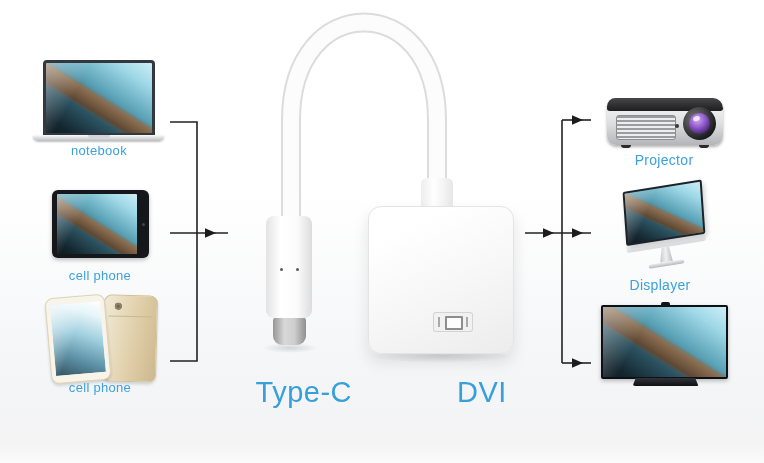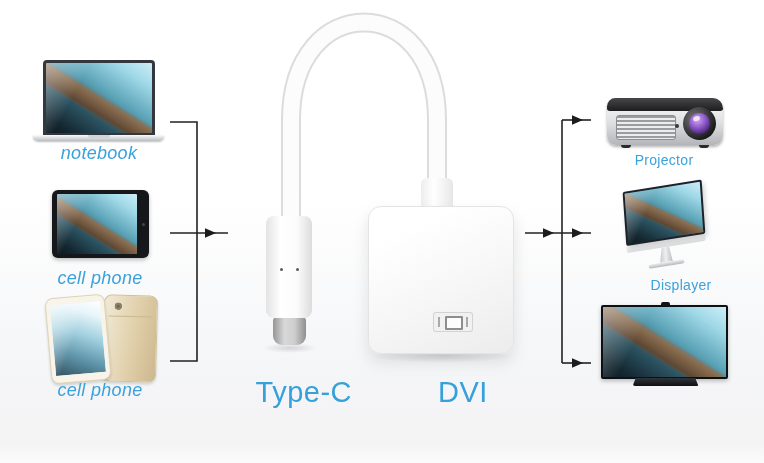--- a/index.html
+++ b/index.html
@@ -3,21 +3,21 @@
 <meta charset="utf-8">
 <style>
   html,body{margin:0;padding:0;}
   body{font-family:"Liberation Sans",sans-serif;background:#fff;}
   .canvas{position:relative;width:764px;height:463px;overflow:hidden;
     background:linear-gradient(180deg,#ffffff 0%,#ffffff 42%,#f4f5f7 82%,#f4f4f5 96%,#fbfbfb 100%);}
   .lines{position:absolute;left:0;top:0;z-index:1;}
   .abs{position:absolute;}
   
   .dev-label{position:absolute;text-align:center;color:#3ba1dc;z-index:5;}
-  .dev-label.small{font-size:18px;letter-spacing:.3px;font-style:italic;}
+  .dev-label.small{font-size:13px;letter-spacing:.3px;}
   .dev-label.right{font-size:14px;letter-spacing:.3px;}
   .big-label{position:absolute;text-align:center;color:#36a0db;font-size:29px;letter-spacing:.5px;z-index:5;}
   
   .photo{position:absolute;inset:0;
     background:
       linear-gradient(118deg,rgba(255,255,255,.45) 0%,rgba(255,255,255,0) 32%),
       linear-gradient(32deg,rgba(94,72,52,0) 34%,#5e4834 38%,#7a5f45 45%,#8a6f52 50%,rgba(138,111,82,0) 54%),
       linear-gradient(214deg,#cdeef7 0%,#9fd8e7 18%,#5da4b8 42%,#2c5463 66%,#142730 88%,#0d1920 100%);}
   .photo.light{background:
       linear-gradient(115deg,rgba(255,255,255,.7) 0%,rgba(255,255,255,0) 45%),
@@ -146,21 +146,21 @@
   </div>
   <div class="abs box-shadow"></div>
   <div class="abs dvi-stub"></div>
   <div class="abs dvi-box">
     <div class="dvi-port">
       <div class="dvi-port-inner"></div>
     </div>
   </div>
 
   <div class="big-label" style="left:230px;top:376px;width:122px;text-align:right;">Type-C</div>
-  <div class="big-label" style="left:404px;top:376px;width:118px;">DVI</div>
+  <div class="big-label" style="left:423px;top:376px;width:118px;">DVI</div>
 
   <div class="abs projector">
     <div class="proj-body"></div>
     <div class="proj-top"></div>
     <div class="proj-vent"></div>
     <div class="proj-dot"></div>
     <div class="proj-lens">
       <div class="proj-lens-glass"></div>
     </div>
   </div>
@@ -169,21 +169,21 @@
   <div class="abs monitor">
     <div class="mon-tilt">
       <div class="mon-screen">
           <div class="photo"></div>
         </div>
       <div class="mon-chin"></div>
       <div class="mon-stand"></div>
       <div class="mon-base"></div>
     </div>
   </div>
-  <div class="dev-label right abs" style="left:617px;top:277px;width:128px;">Displayer</div>
+  <div class="dev-label right abs" style="left:596px;top:277px;width:128px;">Displayer</div>
 
   <div class="abs tv">
     <div class="tv-cam"></div>
     <div class="tv-screen">
         <div class="photo"></div>
       </div>
     <div class="tv-stand"></div>
   </div>
 
 </div>

